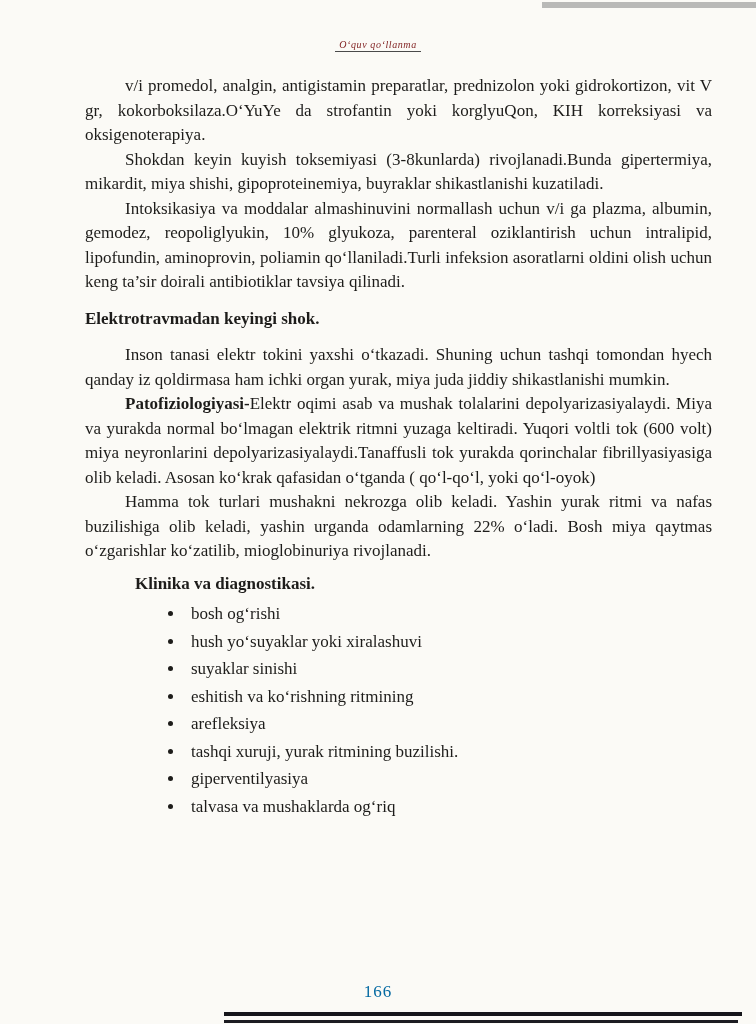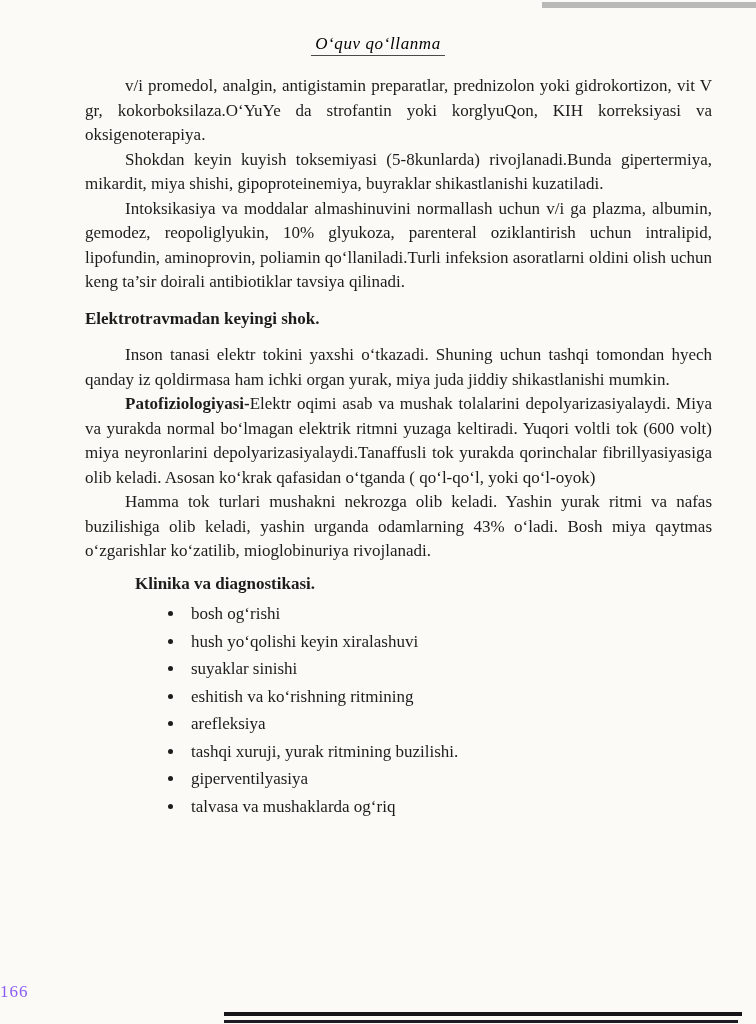--- a/index.html
+++ b/index.html
@@ -28,23 +28,23 @@
   .running-header {
     position: absolute;
     top: 34px;
     left: 0;
     right: 0;
     text-align: center;
   }
   .running-header .header-text {
     display: inline-block;
     font-style: italic;
-    font-size: 17px;
+    font-size: 10px;
     letter-spacing: 0.6px;
-    color: #000000;
+    color: #7f1d1d;
     border-bottom: 1.2px solid #4a4a4a;
     padding: 0 4px 1px 4px;
   }
   .body-text {
     position: absolute;
     top: 74px;
     left: 85px;
     width: 627px;
     font-size: 17px;
     line-height: 24.5px;
@@ -79,23 +79,23 @@
   ul.symptom-list li {
     margin: 0 0 3px 0;
     padding-left: 6px;
     line-height: 24.5px;
   }
   .page-number {
     position: absolute;
     bottom: 22px;
     left: 0;
     right: 0;
-    text-align: left;
+    text-align: center;
     font-size: 17px;
-    color: #8b5cf6;
+    color: #0369a1;
     letter-spacing: 1px;
   }
   .scan-bar-bottom-1 {
     position: absolute;
     bottom: 8px;
     left: 224px;
     width: 518px;
     height: 4px;
     background: #15151a;
   }
@@ -116,37 +116,37 @@
   <div class="scan-bar-top"></div>
 
   <div class="running-header">
     <span class="header-text">O‘quv qo‘llanma</span>
   </div>
 
   <div class="body-text">
 
     <p class="para">v/i promedol, analgin, antigistamin preparatlar, prednizolon yoki gidrokortizon, vit V gr, kokorboksilaza.O‘YuYe da strofantin yoki korglyuQon, KIH korreksiyasi va oksigenoterapiya.</p>
 
-    <p class="para">Shokdan keyin kuyish toksemiyasi (5-8kunlarda) rivojlanadi.Bunda gipertermiya, mikardit, miya shishi, gipoproteinemiya, buyraklar shikastlanishi kuzatiladi.</p>
+    <p class="para">Shokdan keyin kuyish toksemiyasi (3-8kunlarda) rivojlanadi.Bunda gipertermiya, mikardit, miya shishi, gipoproteinemiya, buyraklar shikastlanishi kuzatiladi.</p>
 
     <p class="para">Intoksikasiya va moddalar almashinuvini normallash uchun v/i ga plazma, albumin, gemodez, reopoliglyukin, 10% glyukoza, parenteral oziklantirish uchun intralipid, lipofundin, aminoprovin, poliamin qo‘llaniladi.Turli infeksion asoratlarni oldini olish uchun keng ta’sir doirali antibiotiklar tavsiya qilinadi.</p>
 
     <h2 class="center-heading">Elektrotravmadan keyingi shok.</h2>
 
     <p class="para">Inson tanasi elektr tokini yaxshi o‘tkazadi. Shuning uchun tashqi tomondan hyech qanday iz qoldirmasa ham ichki organ yurak, miya juda jiddiy shikastlanishi mumkin.</p>
 
     <p class="para"><span class="lead-bold">Patofiziologiyasi-</span><span>Elektr oqimi asab va mushak tolalarini depolyarizasiyalaydi. Miya va yurakda normal bo‘lmagan elektrik ritmni yuzaga keltiradi. Yuqori voltli tok (600 volt) miya neyronlarini depolyarizasiyalaydi.Tanaffusli tok yurakda qorinchalar fibrillyasiyasiga olib keladi. Asosan ko‘krak qafasidan o‘tganda ( qo‘l-qo‘l, yoki qo‘l-oyok)</span></p>
 
-    <p class="para">Hamma tok turlari mushakni nekrozga olib keladi. Yashin yurak ritmi va nafas buzilishiga olib keladi, yashin urganda odamlarning 43% o‘ladi. Bosh miya qaytmas o‘zgarishlar ko‘zatilib, mioglobinuriya rivojlanadi.</p>
+    <p class="para">Hamma tok turlari mushakni nekrozga olib keladi. Yashin yurak ritmi va nafas buzilishiga olib keladi, yashin urganda odamlarning 22% o‘ladi. Bosh miya qaytmas o‘zgarishlar ko‘zatilib, mioglobinuriya rivojlanadi.</p>
 
     <p class="subheading">Klinika va diagnostikasi.</p>
 
     <ul class="symptom-list">
       <li><span>bosh og‘rishi</span></li>
-      <li><span>hush yo‘qolishi keyin xiralashuvi</span></li>
+      <li><span>hush yo‘suyaklar yoki xiralashuvi</span></li>
       <li><span>suyaklar sinishi</span></li>
       <li><span>eshitish va ko‘rishning ritmining</span></li>
       <li><span>arefleksiya</span></li>
       <li><span>tashqi xuruji, yurak ritmining buzilishi.</span></li>
       <li><span>giperventilyasiya</span></li>
       <li><span>talvasa va mushaklarda og‘riq</span></li>
     </ul>
 
   </div>
 

